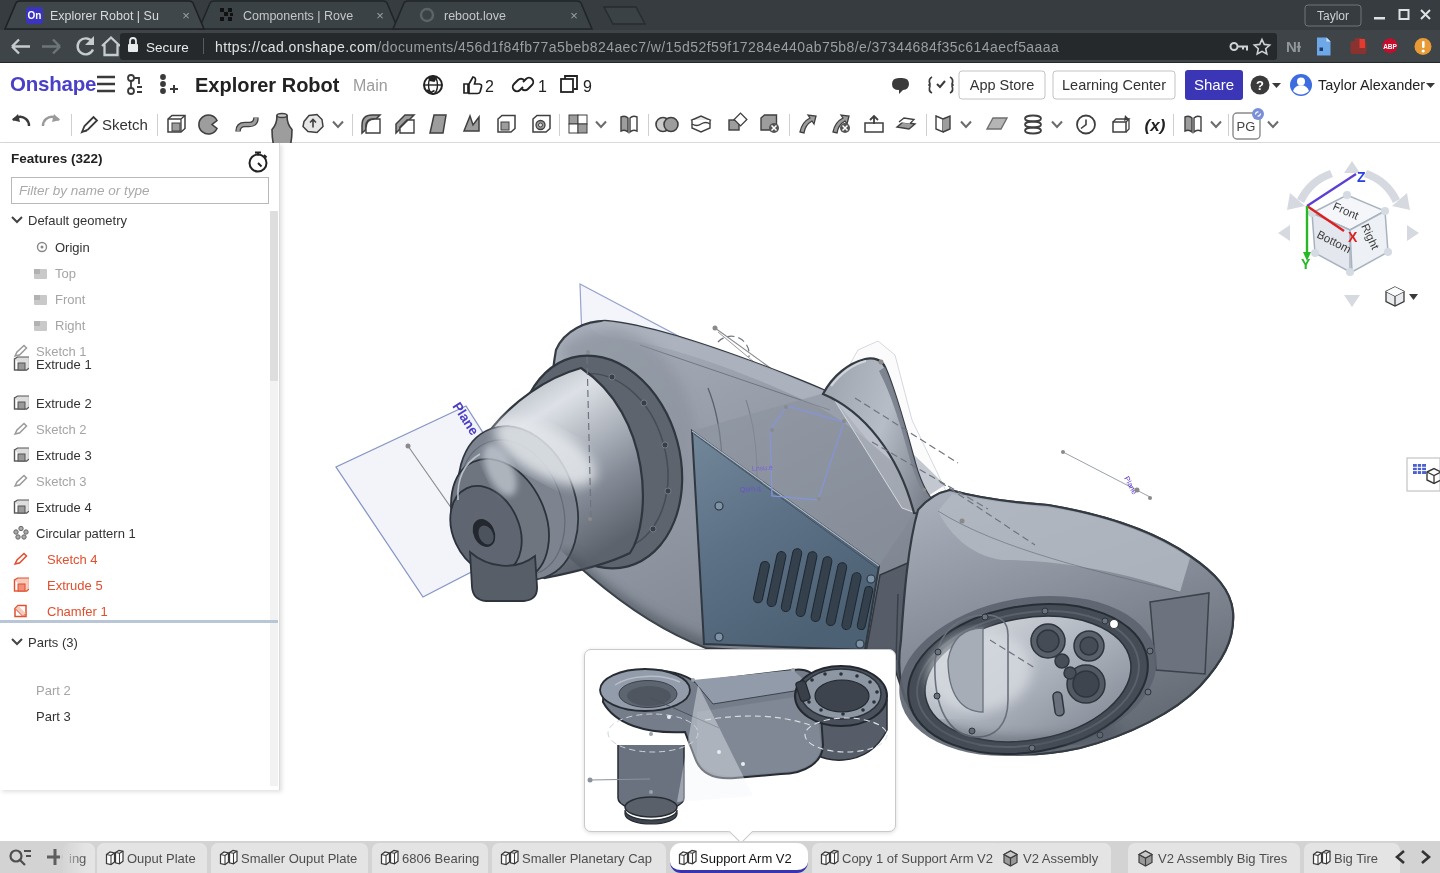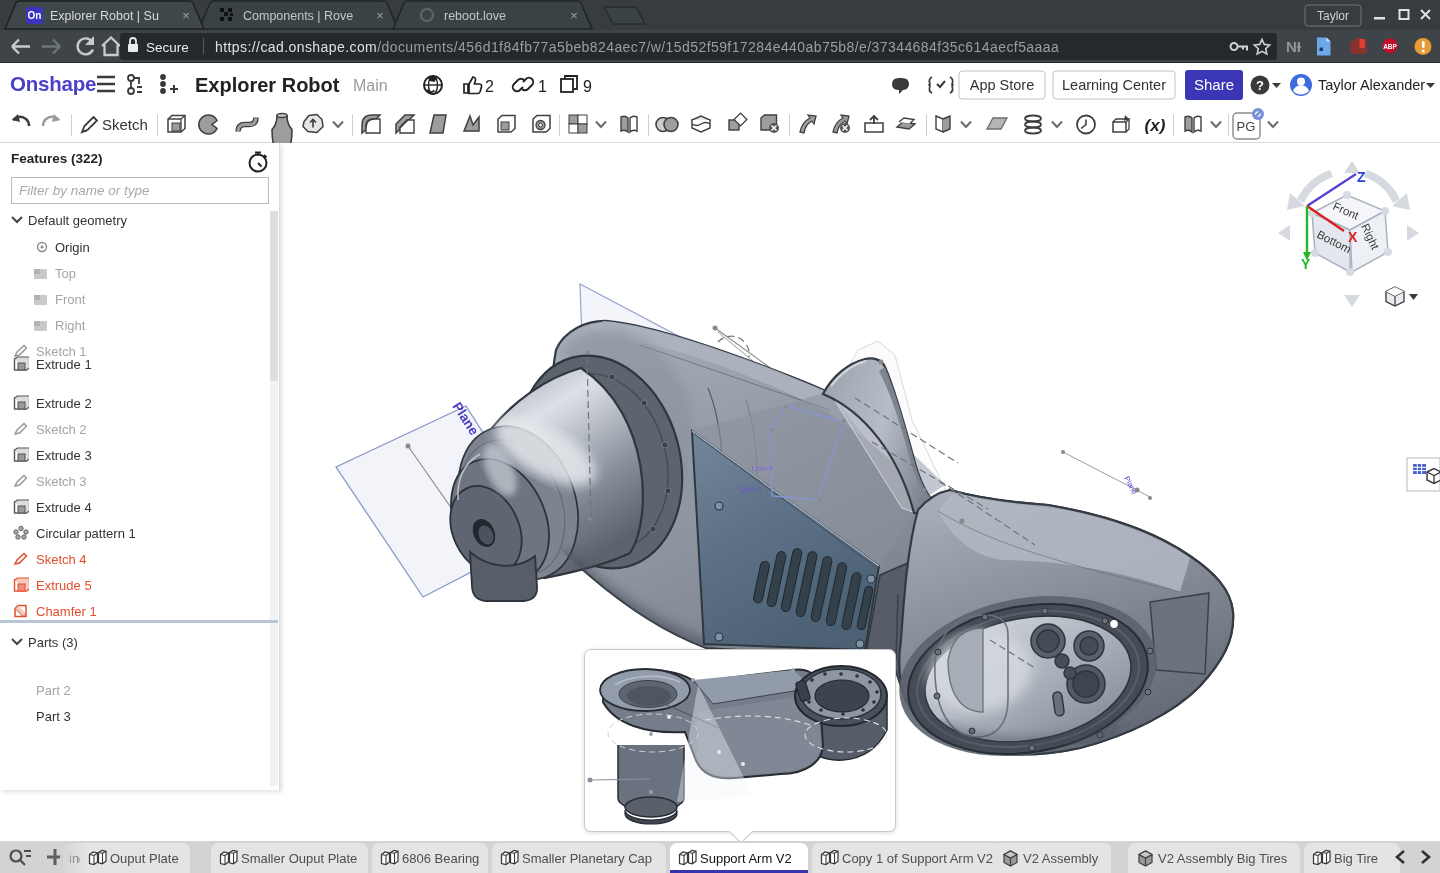--- a/index.html
+++ b/index.html
@@ -10,27 +10,27 @@
 #titlebar { left:0; top:0; width:1440px; height:30px; background:#363c3f; }
 #addrbar { left:0; top:30px; width:1440px; height:33px; background:#3e4447; border-bottom:1px solid #23282a; }
 
 #oshead { left:0; top:63px; width:1440px; height:43px; background:#fff; }
 #ostools { left:0; top:106px; width:1440px; height:37px; background:#fff; border-bottom:1px solid #d9d9d9; }
 
 #panel { left:0; top:143px; width:280px; height:647px; background:#fff; border-right:1px solid #dcdcdc; box-shadow:2px 2px 4px rgba(0,0,0,0.12); }
 .fitem { position:absolute; left:0; width:270px; height:26px; font-size:13px; color:#333; }
 .fitem .lbl { position:absolute; top:6px;text-align:right; }
 .gray { color:#a5a5a5 !important; }
-.red { color:#e14f2e !important; }
+.red { color:#e14f2e !important;margin-left:11px; }
 
 #bottombar { left:0; top:841px; width:1440px; height:32px; background:#d3d3d3; }
 .btab { position:absolute; top:2px; height:30px; background:#e4e4e4; border-radius:7px 7px 0 0; color:#4e4e4e; font-size:13px; white-space:nowrap; overflow:hidden; }
 .btab .ic { position:absolute; left:8px; top:6px; }
 .btab .tl { position:absolute; left:30px; top:8px; }
-.btab.active { background:#fff; color:#111; border-bottom:3px solid #3734ae; }
+.btab.active { background:#fff; color:#111; border-bottom:3px solid #3734ae;border-radius:11px; }
 
 #tooltip { left:584px; top:649px; width:312px; height:183px; background:#fff; border:1px solid #c9c9c9; border-radius:7px; box-shadow:0 1px 4px rgba(0,0,0,0.15); }
 #notch { left:727px; top:831px; width:26px; height:14px; overflow:hidden; }
 #notch:before { content:""; position:absolute; left:5px; top:-9px; width:16px; height:16px; background:#fff; border:1px solid #c9c9c9; transform:rotate(45deg); }
 </style>
 </head>
 <body>
 
 <svg id="titlebar" class="abs" width="1440" height="30" viewBox="0 0 1440 30">
   <rect width="1440" height="30" fill="#363c3f"></rect>
@@ -812,21 +812,21 @@
 <svg class="abs" style="left:0;top:841px" width="70" height="32" viewBox="0 0 70 32">
   <circle cx="16" cy="15" r="5.5" fill="none" stroke="#4e4e4e" stroke-width="2.2"></circle>
   <path d="M20,19 l5,5" stroke="#4e4e4e" stroke-width="2.2"></path>
   <path d="M24,10 h7 M26,15 h5" stroke="#4e4e4e" stroke-width="2"></path>
   <path d="M47,16 h16 M55,8 v16" stroke="#5e5e5e" stroke-width="3"></path>
 </svg>
 <div id="btabs" class="abs" style="left:0;top:841px;width:1440px;height:32px">
     <div class="btab " style="left:63px;width:32px">
       <span class="tl" style="left:6px">ing</span>
     </div>
-    <div class="btab " style="left:80px;width:110px">
+    <div class="btab " style="left:97px;width:110px">
       <svg class="ic" width="20" height="19" viewBox="0 0 20 19">
         <path d="M1.5,5.5 l3.5,-2.5 4.5,1 v9 l-3.5,2.5 -4.5,-1 z" fill="#fff" stroke="#3a3a3a" stroke-width="1.25"></path>
         <path d="M1.5,5.5 l4.5,1 M6,6.5 l3.5,-2.5 M6,6.5 v9" fill="none" stroke="#3a3a3a" stroke-width="1.1"></path>
         <path d="M10.5,3.5 l3.5,-2 4,0.8 v10 l-3.5,2.5 -4,-1 z" fill="#fff" stroke="#3a3a3a" stroke-width="1.25"></path>
         <path d="M10.5,3.5 l4,0.8 M14.5,4.3 l3.5,-2 M14.5,4.3 v10.5" fill="none" stroke="#3a3a3a" stroke-width="1.1"></path>
       </svg>
       <span class="tl">Ouput Plate</span>
     </div>
     <div class="btab " style="left:211px;width:157px">
       <svg class="ic" width="20" height="19" viewBox="0 0 20 19">

